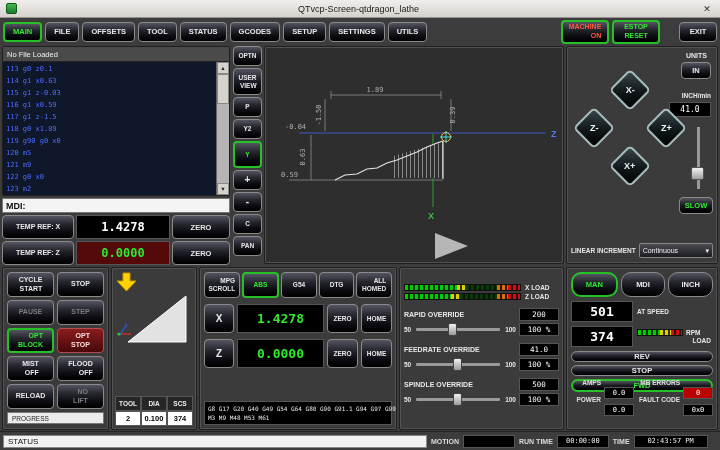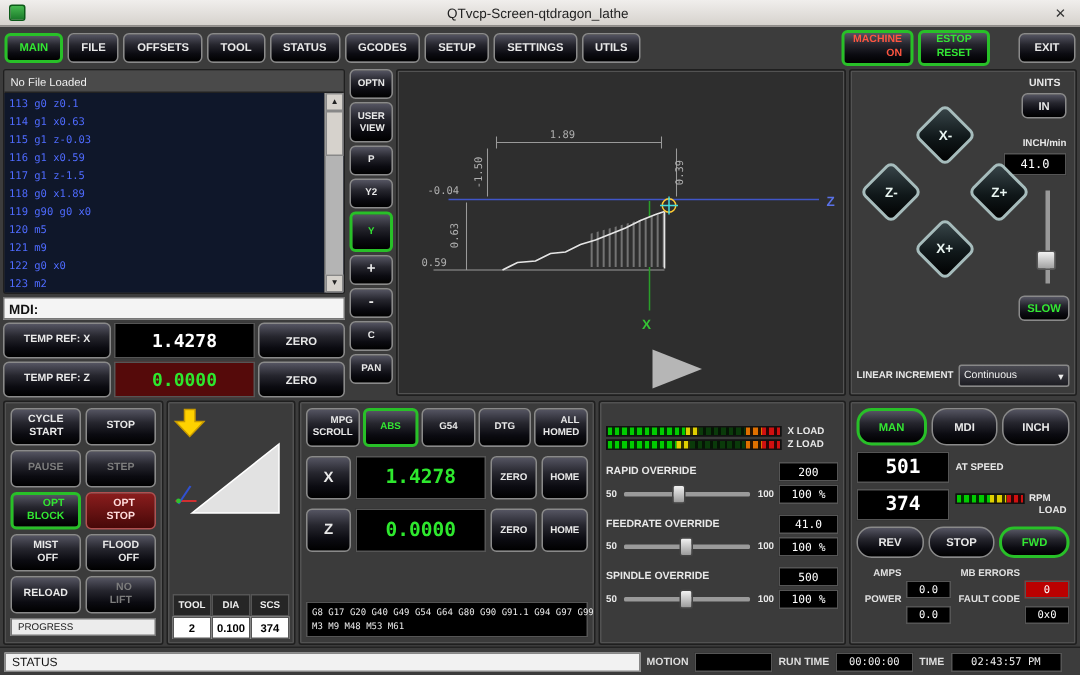--- a/index.html
+++ b/index.html
@@ -140,21 +140,21 @@
 .spin{left:566px;top:267px;width:152px;height:163px;padding:4px;display:flex;flex-direction:column;gap:4px;}
 .mode-row{display:flex;gap:3px;height:25px;}
 .mode-row .btn{flex:1;border-radius:10px;}
 .sp-row{display:flex;align-items:center;gap:4px;height:21px;}
 .big-num{width:62px;height:21px;font-size:13px;font-weight:bold;}
 .sp-label{font-size:6.5px;font-weight:bold;color:#e8e8e8;}
 .sp-right{flex:1;display:flex;flex-direction:column;gap:1px;}
 .sp-bar-row{display:flex;align-items:center;gap:3px;}
 .sbar{width:46px;height:7px;}
 .load-label{text-align:right;padding-right:2px;}
-.transport{height:21px;}
+.transport{height:21px;flex-direction:column;}
 .info-row{display:flex;align-items:center;gap:3px;height:13px;}
 .ilabel{font-size:6.5px;font-weight:bold;color:#e0e0e0;text-align:right;}
 .ilabel.w1{width:30px;}
 .ilabel.w2{flex:1;}
 .ival{width:30px;height:12px;font-size:7px;margin-top:20px;}
 .ival.redbg{background:#bb0000;}
 
 
 .statusbar{position:absolute;left:0;top:431px;width:720px;height:19px;background:#3c3c3c;border-top:1px solid #222;
   display:flex;align-items:center;gap:4px;padding:0 3px;}

